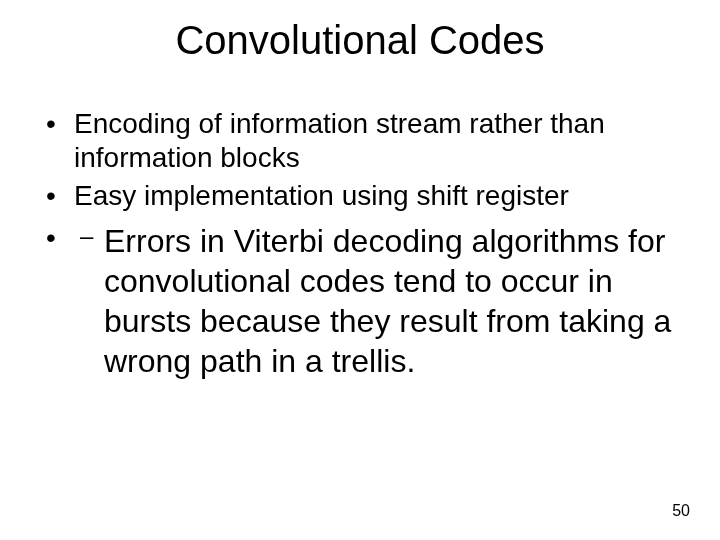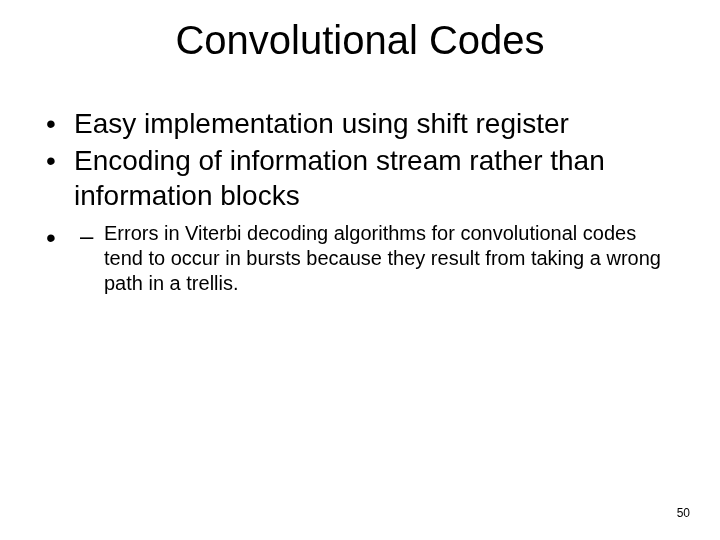--- a/index.html
+++ b/index.html
@@ -46,47 +46,47 @@
       left: 6px;
       top: 0;
       font-size: 28px;
     }
     .sub-bullets {
       list-style: none;
       margin-top: 8px;
       padding-left: 0;
     }
     .sub-bullets > li {
-      font-size: 20px;
+      font-size: 32px;
       line-height: 1.25;
       padding-left: 30px;
       position: relative;
     }
     .sub-bullets > li::before {
       content: "–";
       position: absolute;
       left: 6px;
       top: 0;
       font-size: 24px;
     }
     .page-number {
       position: absolute;
       bottom: 20px;
       right: 30px;
-      font-size: 12px;
+      font-size: 16px;
     }
   </style>
 </head>
 <body>
 
 <div class="slide">
   <h1 class="title">Convolutional Codes</h1>
   <ul class="bullets">
+    <li>Encoding of information stream rather than information blocks</li>
     <li>Easy implementation using shift register</li>
-    <li>Encoding of information stream rather than information blocks</li>
     <li>
       <ul class="sub-bullets">
         <li>Errors in Viterbi decoding algorithms for convolutional codes tend to occur in bursts because they result from taking a wrong path in a trellis.</li>
       </ul>
     </li>
   </ul>
   <div class="page-number">50</div>
 </div>
 
 </body></html>

